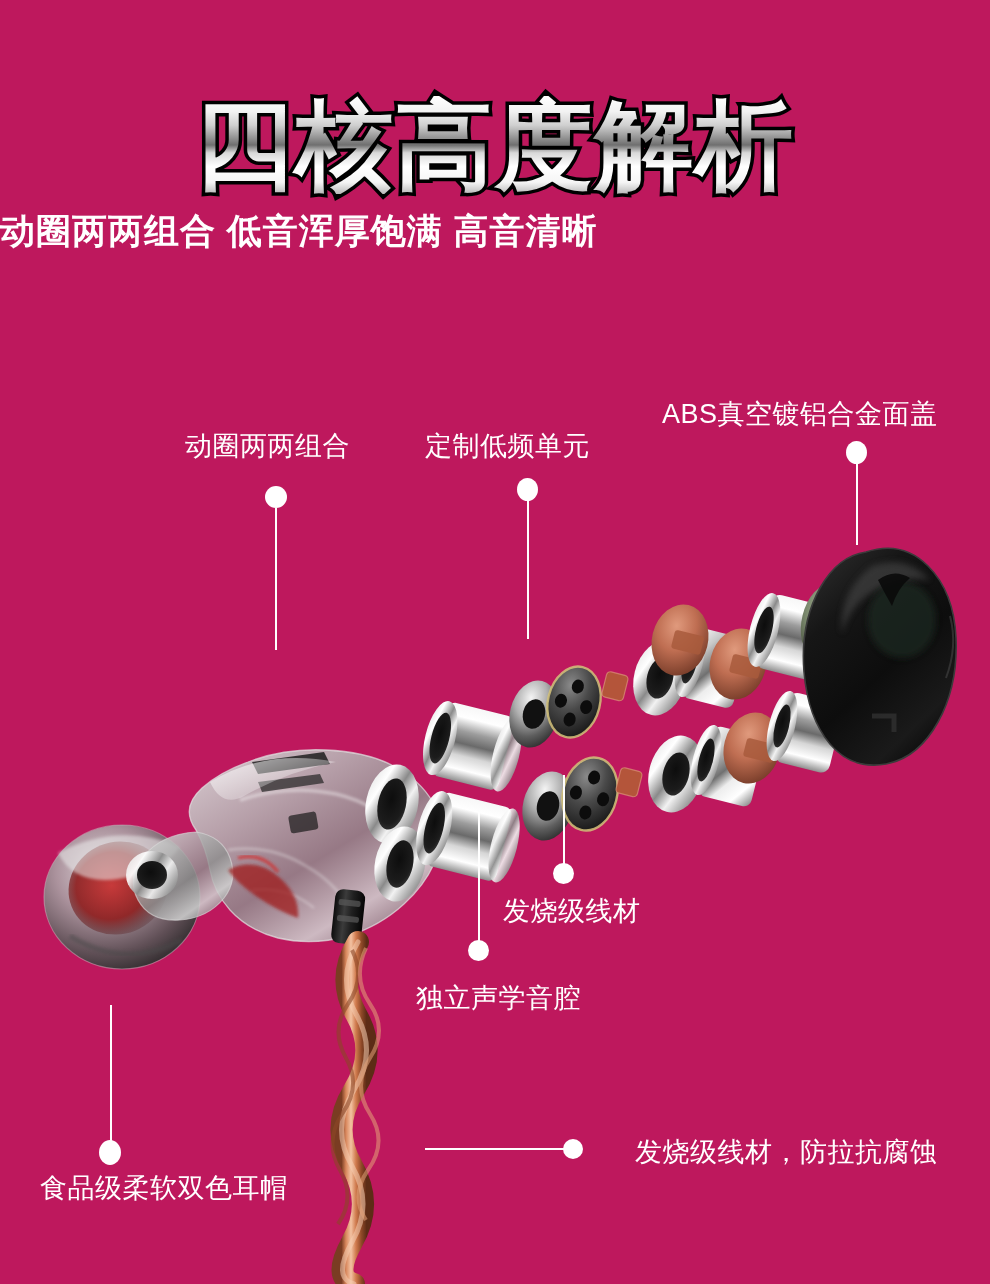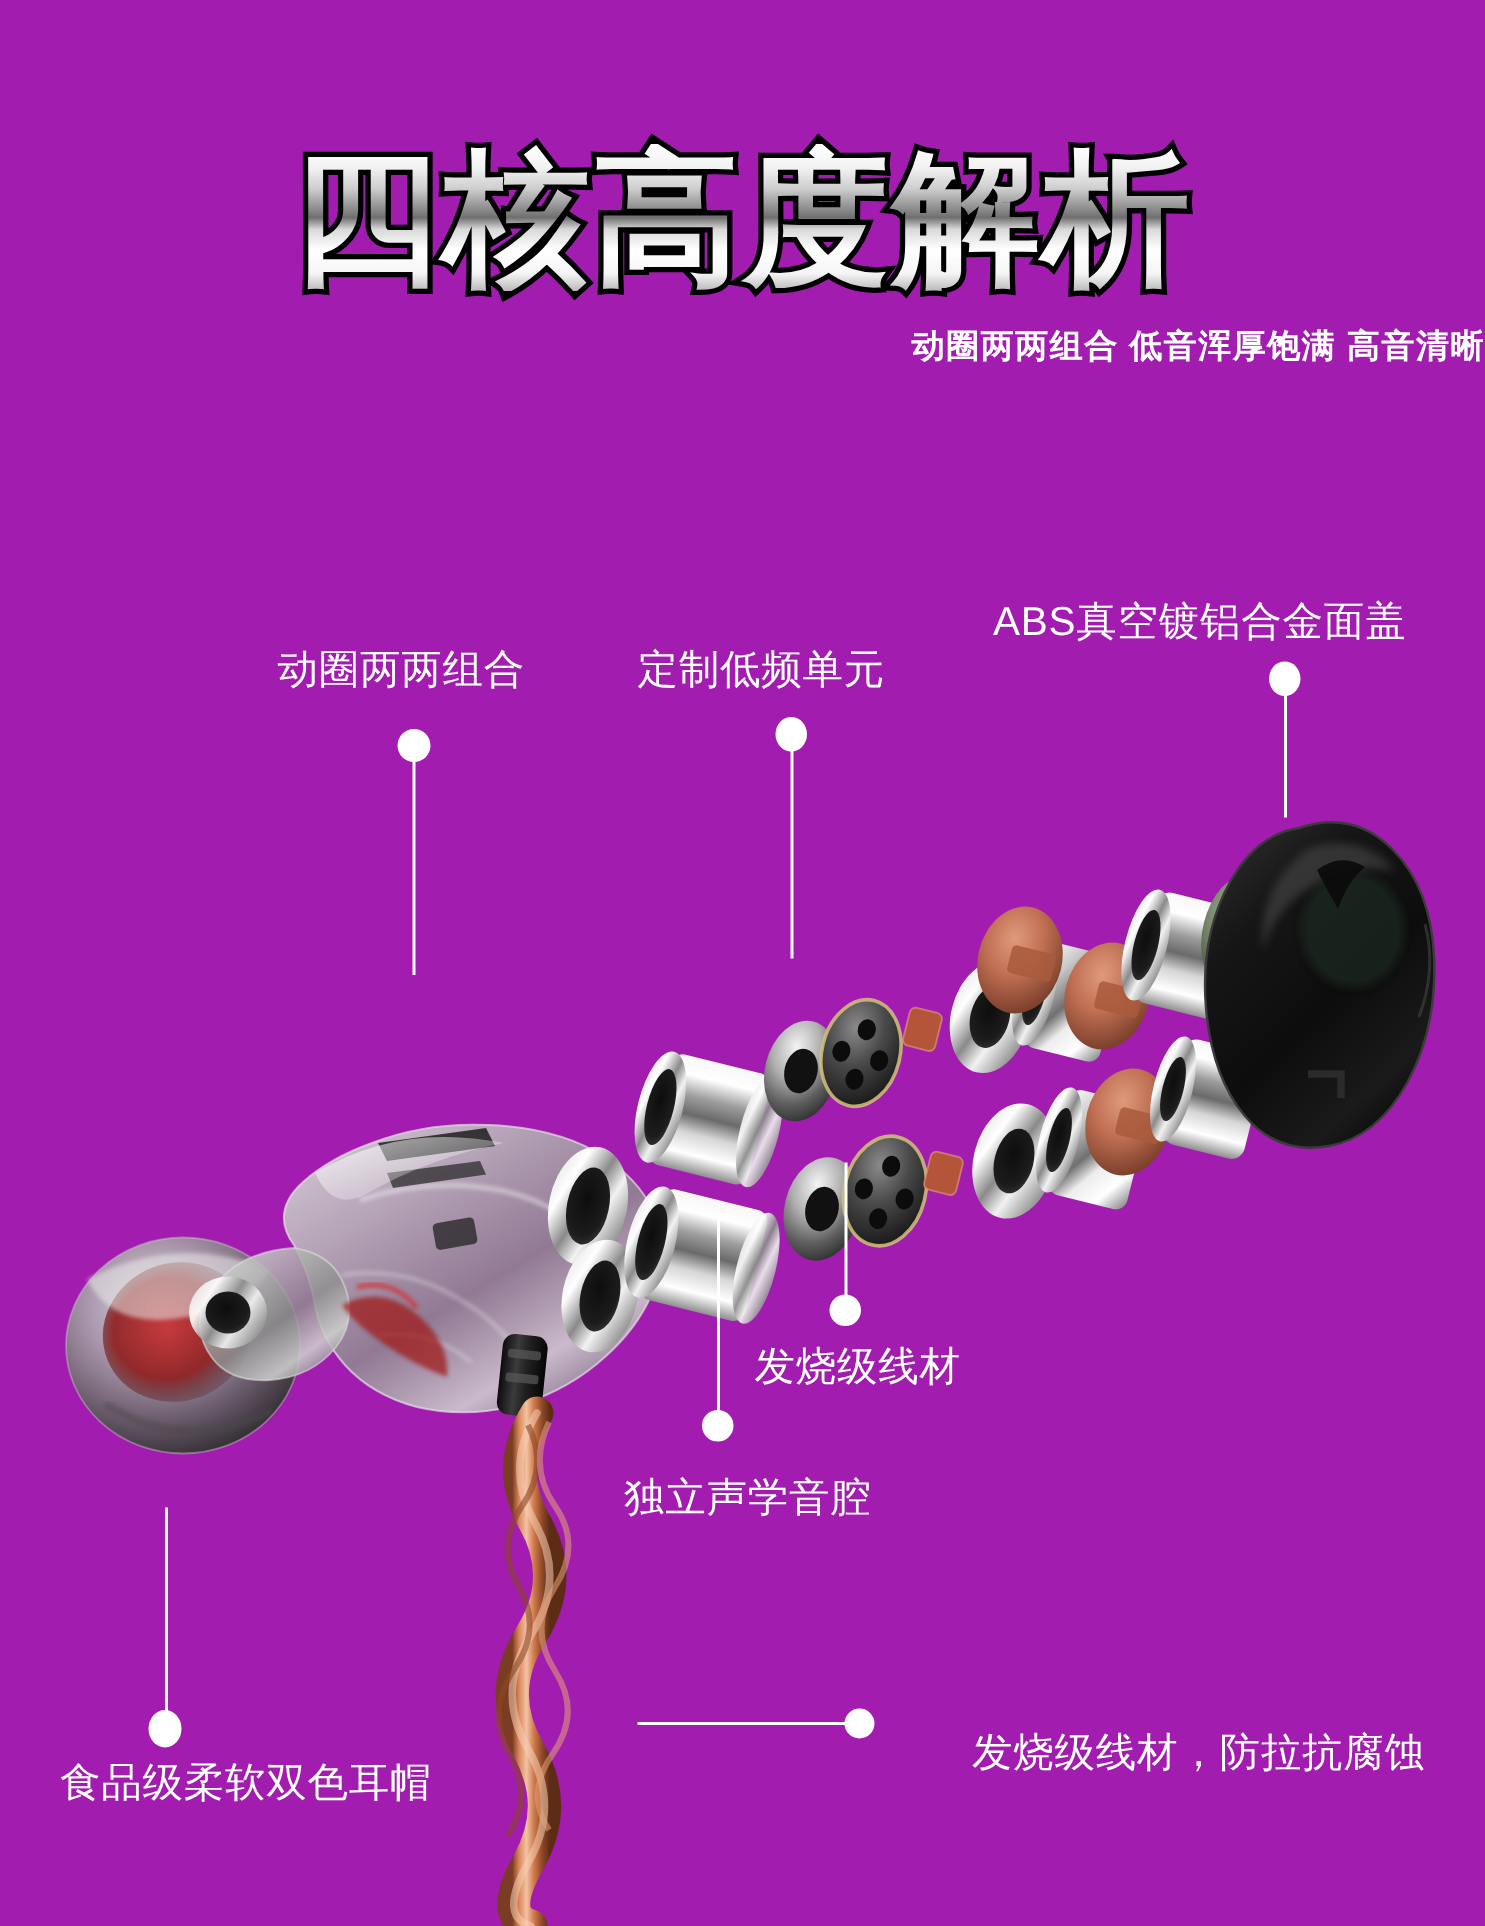--- a/index.html
+++ b/index.html
@@ -1,21 +1,21 @@
 <!DOCTYPE html>
 <html><head>
 <meta charset="utf-8">
 <style>
   html,body{margin:0;padding:0;background:#0a0a0a;}
   body{
     width:990px;height:1284px;position:relative;overflow:hidden;
     font-family:"Liberation Sans","DejaVu Sans",sans-serif;
     background:#0a0a0a;
   }
-  .stage{position:absolute;inset:0;background:#a21caf;}
+  .stage{position:absolute;inset:0;background:#be185d;}
 
   
   .title{
     position:absolute;left:0;right:0;top:96px;text-align:center;
     font-size:98px;line-height:98px;font-weight:bold;letter-spacing:2px;
     background:linear-gradient(180deg,
         #ffffff 0%, #f2f2f2 16%, #cfcfcf 30%, #8d8d8d 44%,
         #6f6f6f 50%, #d8d8d8 58%, #ffffff 72%, #f5f5f5 88%, #b9b9b9 100%);
     -webkit-background-clip:text;background-clip:text;
     color:transparent;-webkit-text-fill-color:transparent;
@@ -23,22 +23,22 @@
     filter:drop-shadow(0 2px 0 rgba(0,0,0,.9)) drop-shadow(2px 0 0 rgba(0,0,0,.7)) drop-shadow(-2px 0 0 rgba(0,0,0,.7));
     white-space:nowrap;
   }
   .title-shadow{
     position:absolute;left:0;right:0;top:96px;text-align:center;
     font-size:98px;line-height:98px;font-weight:bold;letter-spacing:2px;
     color:#000;-webkit-text-stroke:7px #000;z-index:1;white-space:nowrap;
   }
   .title{z-index:2;}
   .subtitle{
-    position:absolute;left:0;right:0;top:212px;text-align:right;
-    font-size:22px;line-height:38px;font-weight:bold;color:#ffffff;
+    position:absolute;left:0;right:0;top:212px;text-align:left;
+    font-size:35px;line-height:38px;font-weight:bold;color:#ffffff;
     letter-spacing:1px;white-space:nowrap;z-index:2;
   }
 
   
   .label{
     position:absolute;color:#ffffff;font-size:27px;line-height:32px;
     font-weight:500;white-space:nowrap;letter-spacing:.5px;z-index:6;
   }
 
   
@@ -366,15 +366,15 @@
 
   <div class="leader-h" style="left:425px;top:1148px;width:142px;"></div>
   <div class="dot" style="left:563px;top:1139px;width:20px;height:20px;"></div>
 
   <div class="label" style="left:185px;top:430px;">动圈两两组合</div>
   <div class="label" style="left:425px;top:430px;text-align:right;">定制低频单元</div>
   <div class="label" style="left:646px;top:398px;margin-left:16px;">ABS真空镀铝合金面盖</div>
   <div class="label" style="left:503px;top:895px;">发烧级线材</div>
   <div class="label" style="left:416px;top:982px;">独立声学音腔</div>
   <div class="label" style="left:40px;top:1172px;">食品级柔软双色耳帽</div>
-  <div class="label" style="left:648px;top:1136px;margin-top:16px;">发烧级线材，防拉抗腐蚀</div>
+  <div class="label" style="left:635px;top:1136px;">发烧级线材，防拉抗腐蚀</div>
 
 </div>
 
 </body></html>

